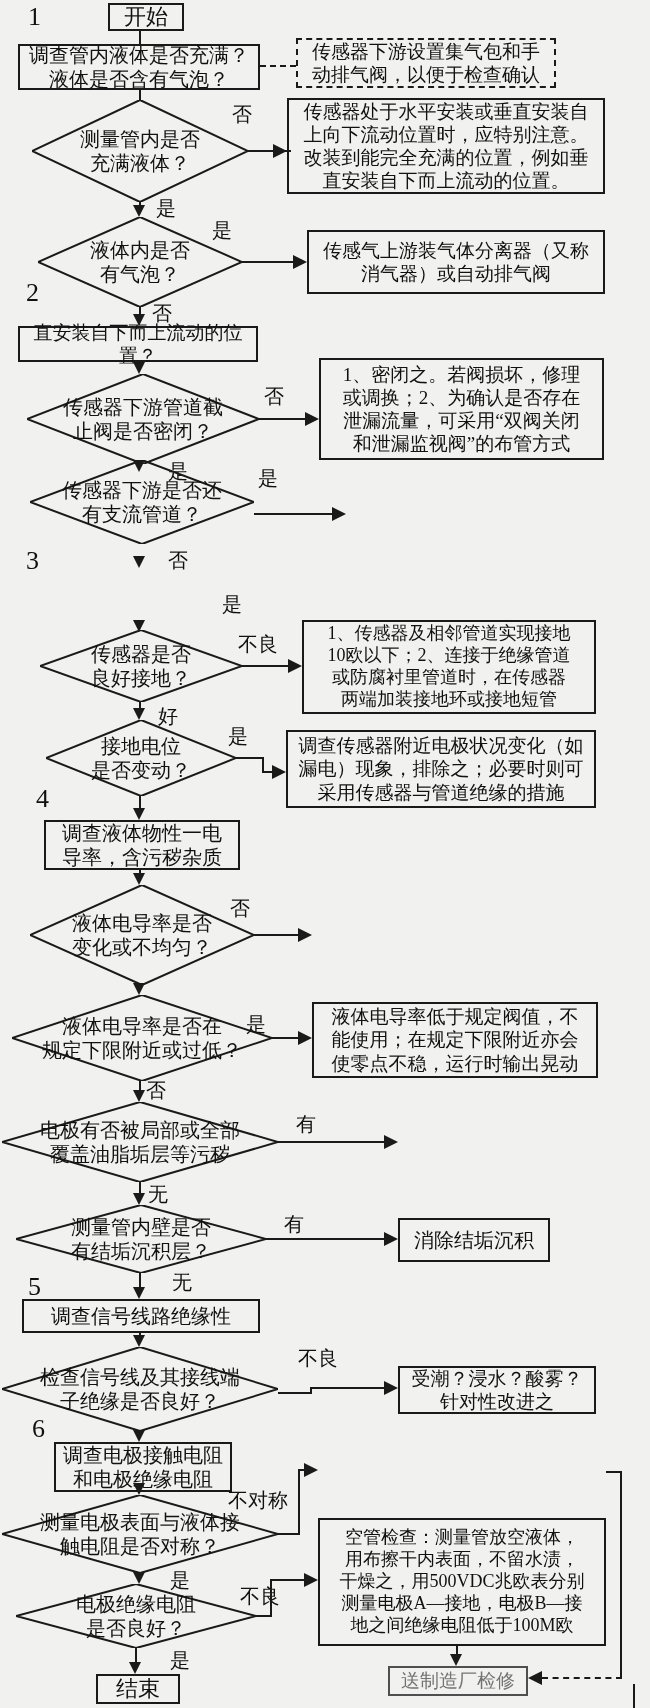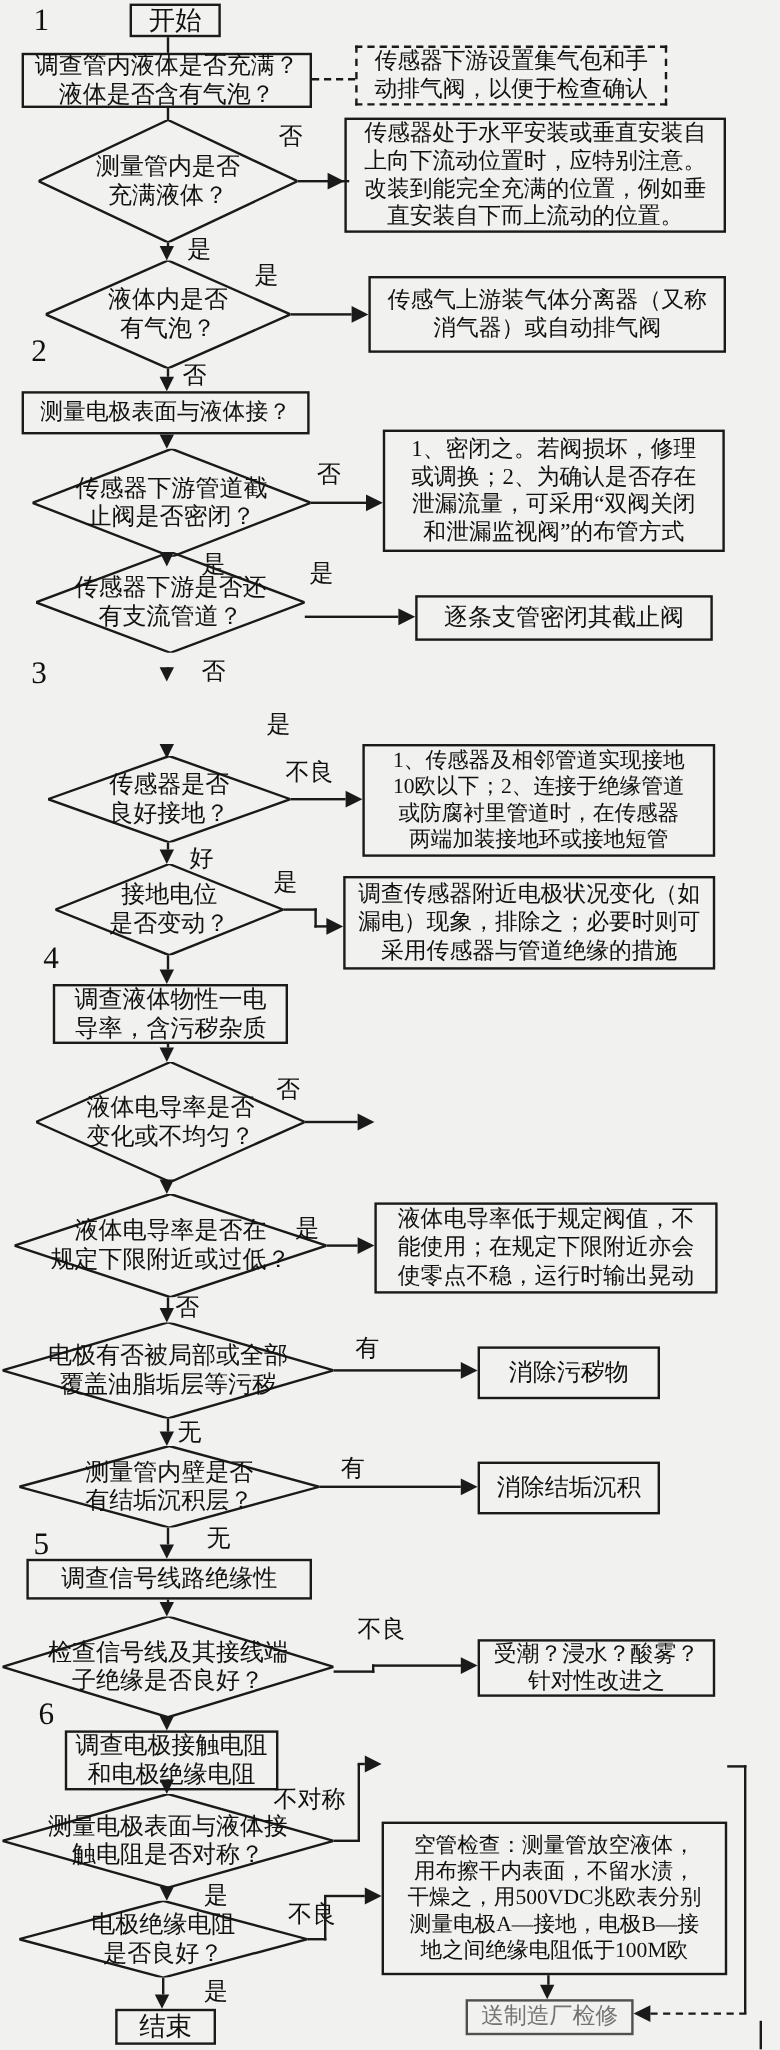--- a/index.html
+++ b/index.html
@@ -72,21 +72,21 @@
   </div>
   <span class="lbl" style="left:212px;top:220px">是</span>
   <div class="ln" style="left:242px;top:261px;width:51px;height:2px"></div>
   <div class="ah ah-r" style="left:293px;top:255px"></div>
   <div class="box f19" style="left:307px;top:230px;width:298px;height:64px"><span>传感气上游装气体分离器（又称
 消气器）或自动排气阀</span></div>
   <div class="ln" style="left:139px;top:307px;width:2px;height:7px"></div>
   <div class="ah ah-d" style="left:133px;top:314px"></div>
   <span class="lbl" style="left:152px;top:303px">否</span>
 
-  <div class="box f19" style="left:18px;top:326px;width:240px;height:36px"><span>测量电极表面与液体接？</span></div>
+  <div class="box f19" style="left:18px;top:326px;width:240px;height:36px"><span>直安装自下而上流动的位置？</span></div>
   <div class="ah ah-d" style="left:133px;top:362px"></div>
 
   <div class="dia" style="left:27px;top:374px;width:232px;height:90px">
     <svg viewBox="0 0 100 100" preserveAspectRatio="none">
         <polygon points="50,0 100,50 50,100 0,50" fill="none" stroke="#1a1a1a" stroke-width="2" vector-effect="non-scaling-stroke"></polygon>
       </svg>
     <span class="t">传感器下游管道截
 止阀是否密闭？</span>
   </div>
   <span class="lbl" style="left:264px;top:386px">否</span>
@@ -103,21 +103,20 @@
   <div class="dia" style="left:30px;top:460px;width:224px;height:84px">
     <svg viewBox="0 0 100 100" preserveAspectRatio="none">
         <polygon points="50,0 100,50 50,100 0,50" fill="none" stroke="#1a1a1a" stroke-width="2" vector-effect="non-scaling-stroke"></polygon>
       </svg>
     <span class="t">传感器下游是否还
 有支流管道？</span>
   </div>
   <span class="lbl" style="left:258px;top:468px">是</span>
   <div class="ln" style="left:254px;top:513px;width:78px;height:2px"></div>
   <div class="ah ah-r" style="left:332px;top:507px"></div>
-  <div class="box" style="left:346px;top:496px;width:248px;height:38px"><span>逐条支管密闭其截止阀</span></div>
   <div class="ln" style="left:139px;top:556px;width:2px;height:2px"></div>
   <div class="ah ah-d" style="left:133px;top:556px"></div>
   <span class="lbl" style="left:168px;top:550px">否</span>
 
   <span class="lbl" style="left:222px;top:594px">是</span>
   <div class="ah ah-d" style="left:133px;top:620px"></div>
 
   <div class="dia" style="left:40px;top:630px;width:202px;height:72px">
     <svg viewBox="0 0 100 100" preserveAspectRatio="none">
         <polygon points="50,0 100,50 50,100 0,50" fill="none" stroke="#1a1a1a" stroke-width="2" vector-effect="non-scaling-stroke"></polygon>
@@ -191,21 +190,20 @@
   <div class="dia" style="left:2px;top:1102px;width:276px;height:80px">
     <svg viewBox="0 0 100 100" preserveAspectRatio="none">
         <polygon points="50,0 100,50 50,100 0,50" fill="none" stroke="#1a1a1a" stroke-width="2" vector-effect="non-scaling-stroke"></polygon>
       </svg>
     <span class="t">电极有否被局部或全部
 覆盖油脂垢层等污秽</span>
   </div>
   <span class="lbl" style="left:296px;top:1114px">有</span>
   <div class="ln" style="left:278px;top:1141px;width:106px;height:2px"></div>
   <div class="ah ah-r" style="left:384px;top:1135px"></div>
-  <div class="box" style="left:398px;top:1122px;width:152px;height:44px"><span>消除污秽物</span></div>
   <div class="ln" style="left:139px;top:1182px;width:2px;height:11px"></div>
   <div class="ah ah-d" style="left:133px;top:1193px"></div>
   <span class="lbl" style="left:148px;top:1184px">无</span>
 
   <div class="dia" style="left:16px;top:1205px;width:250px;height:68px">
     <svg viewBox="0 0 100 100" preserveAspectRatio="none">
         <polygon points="50,0 100,50 50,100 0,50" fill="none" stroke="#1a1a1a" stroke-width="2" vector-effect="non-scaling-stroke"></polygon>
       </svg>
     <span class="t">测量管内壁是否
 有结垢沉积层？</span>

